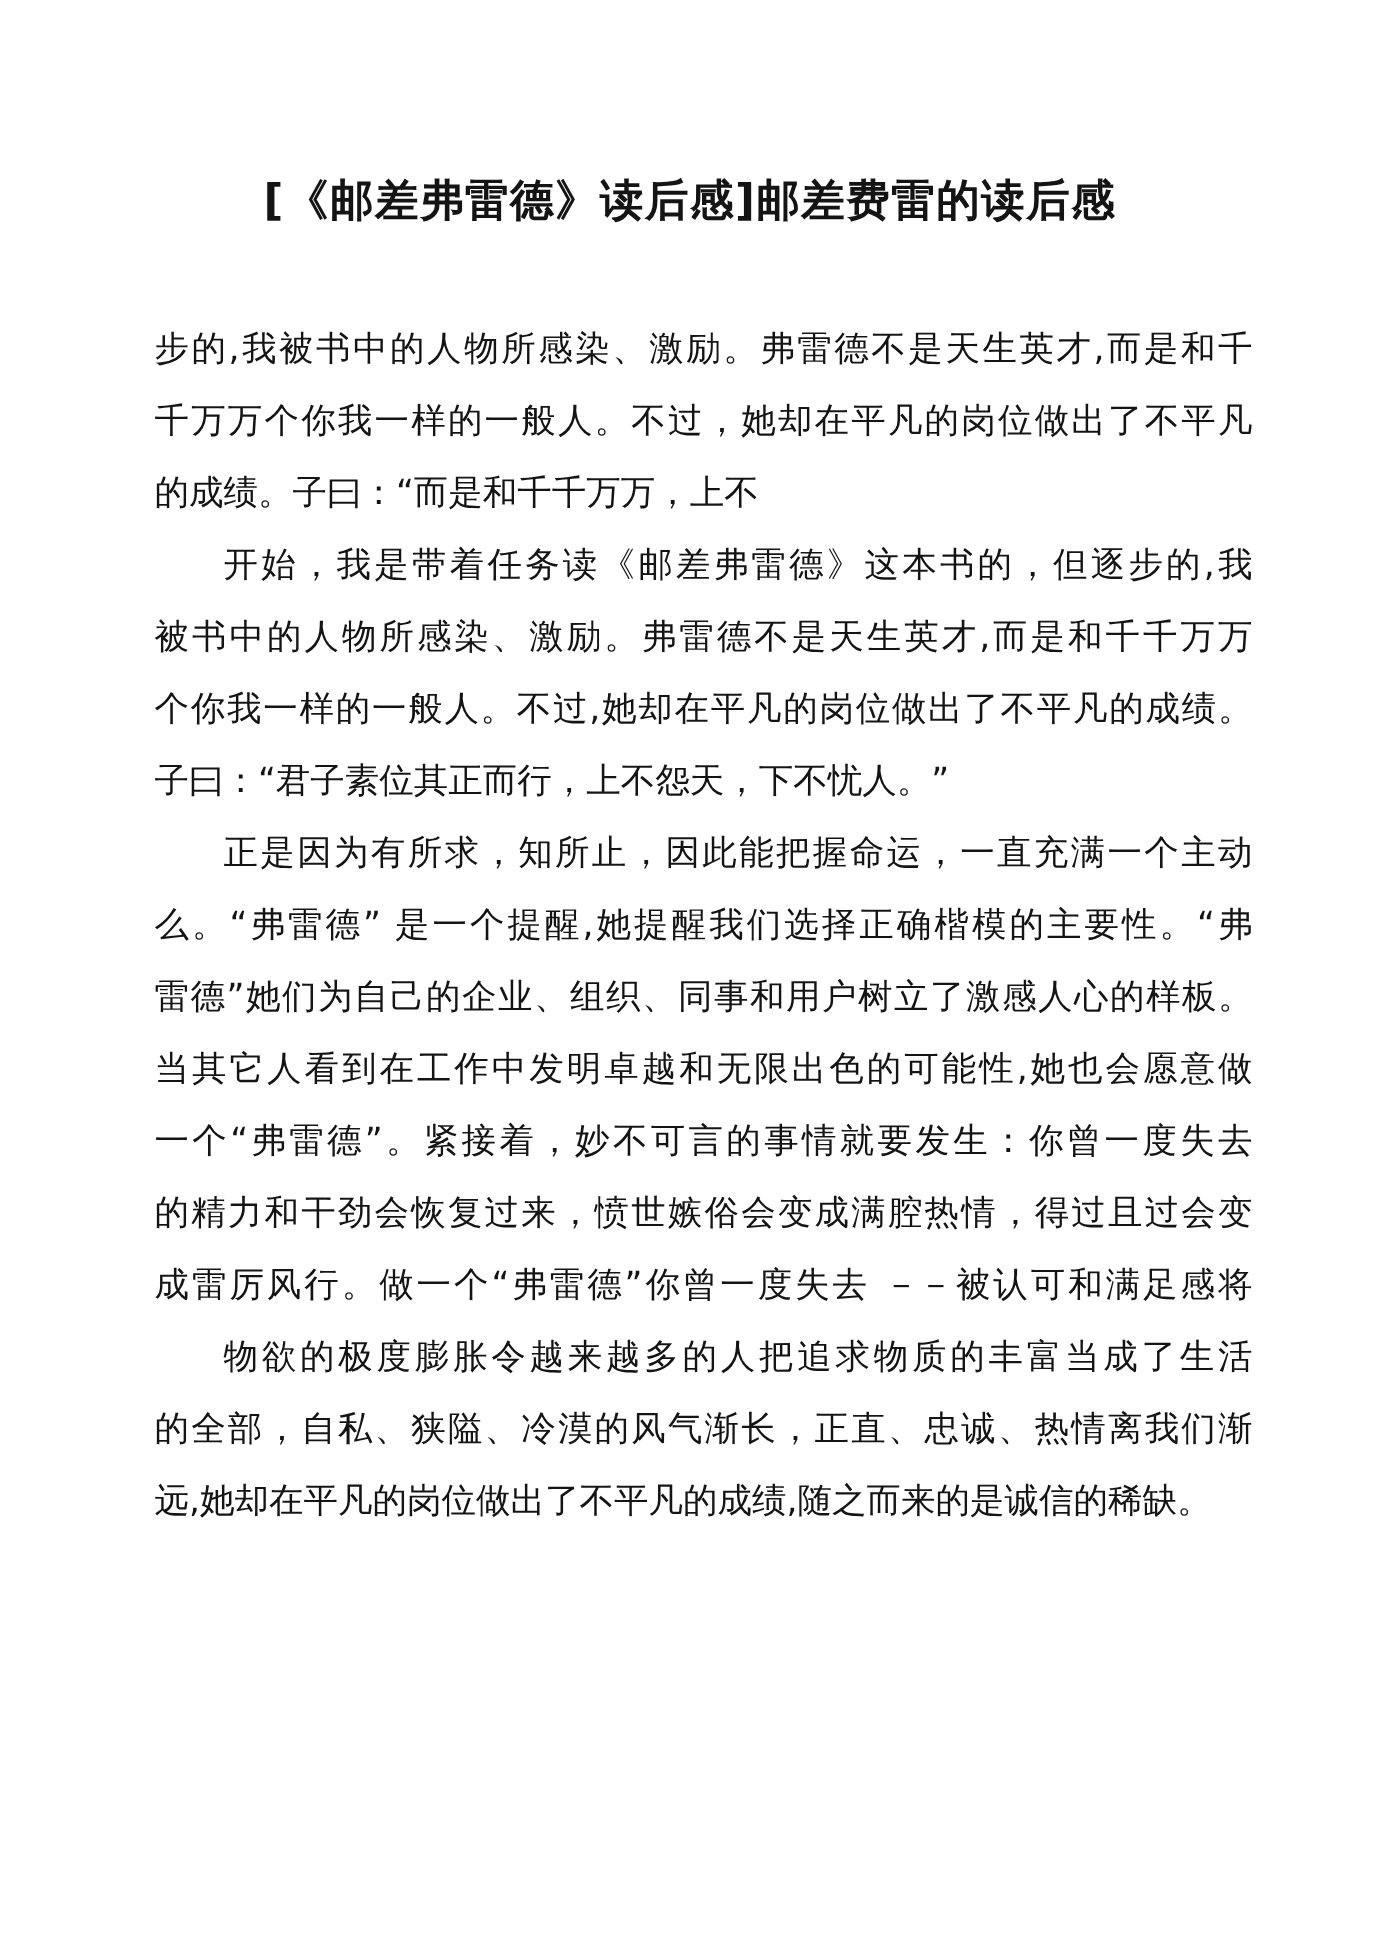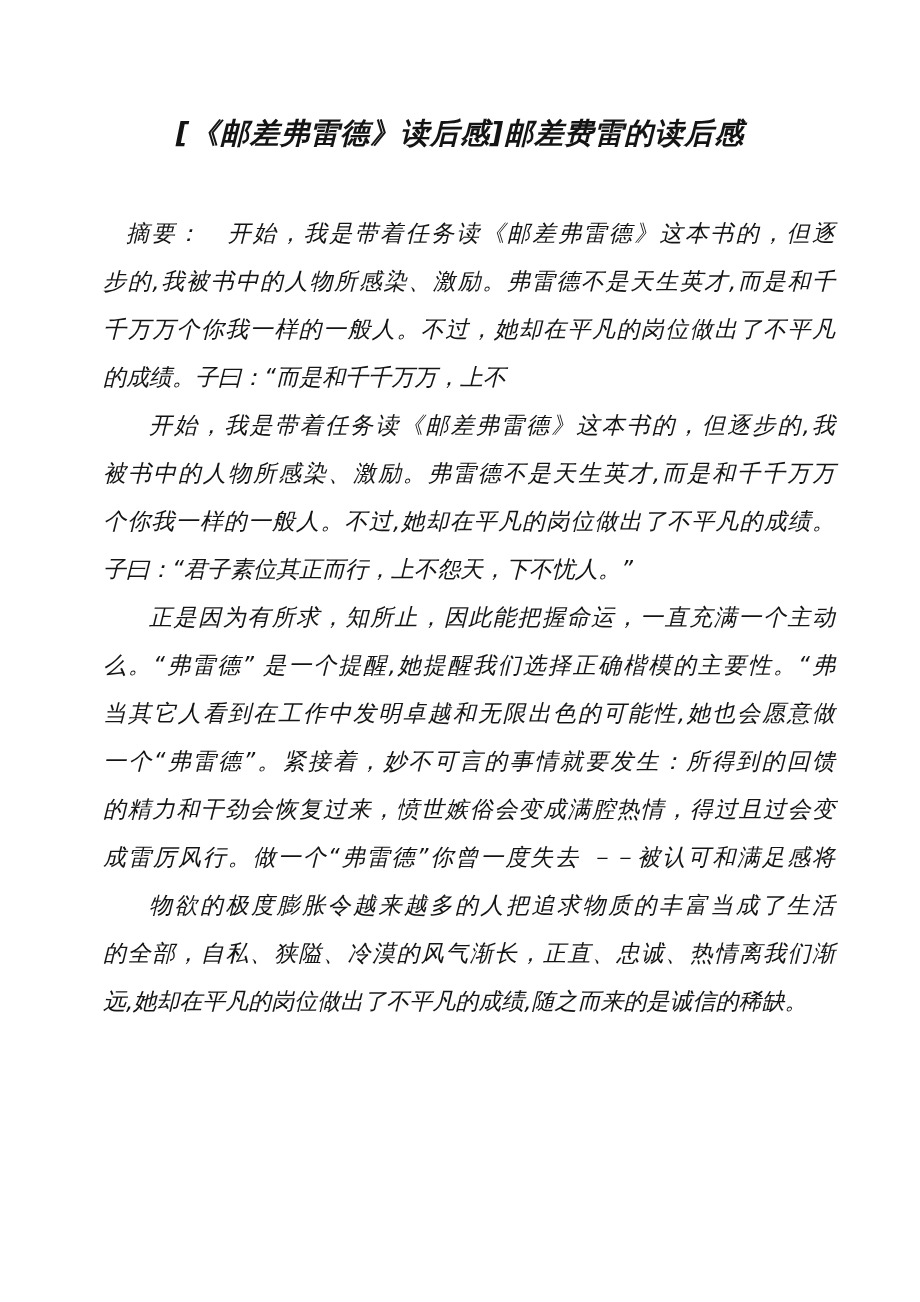--- a/index.html
+++ b/index.html
@@ -12,21 +12,20 @@
     background: #ffffff;
     font-family: "DejaVu Sans", sans-serif;
     color: #141414;
     overflow: hidden;
   }
   .page {
     width: 920px;
     height: 1302px;
     background: #ffffff;
     box-sizing: border-box;
-    font-style: italic;
   }
   .doc-title {
     padding-top: 115px;
     text-align: center;
     font-size: 29px;
     line-height: 36px;
     font-weight: bold;
     letter-spacing: 1px;
     white-space: nowrap;
   }
@@ -57,38 +56,38 @@
 </head>
 <body>
 
 <div class="page">
 
   <div class="doc-title">[《邮差弗雷德》读后感]邮差费雷的读后感</div>
 
   <div class="content">
 
     <div class="para">
-      <div class="line indent-1">摘要：　开始，我是带着任务读《邮差弗雷德》这本书的，但逐</div>
       <div class="line">步的,我被书中的人物所感染、激励。弗雷德不是天生英才,而是和千</div>
       <div class="line">千万万个你我一样的一般人。不过，她却在平凡的岗位做出了不平凡</div>
       <div class="line short">的成绩。子曰：“而是和千千万万，上不</div>
     </div>
 
     <div class="para">
       <div class="line indent-2">开始，我是带着任务读《邮差弗雷德》这本书的，但逐步的,我</div>
       <div class="line">被书中的人物所感染、激励。弗雷德不是天生英才,而是和千千万万</div>
       <div class="line">个你我一样的一般人。不过,她却在平凡的岗位做出了不平凡的成绩。</div>
       <div class="line short">子曰：“君子素位其正而行，上不怨天，下不忧人。”</div>
     </div>
 
     <div class="para">
       <div class="line indent-2">正是因为有所求，知所止，因此能把握命运，一直充满一个主动</div>
       <div class="line">么。“弗雷德” 是一个提醒,她提醒我们选择正确楷模的主要性。“弗</div>
+      <div class="line">雷德”她们为自己的企业、组织、同事和用户树立了激感人心的样板。</div>
       <div class="line">当其它人看到在工作中发明卓越和无限出色的可能性,她也会愿意做</div>
-      <div class="line">一个“弗雷德”。紧接着，妙不可言的事情就要发生：所得到的回馈</div>
+      <div class="line">一个“弗雷德”。紧接着，妙不可言的事情就要发生：你曾一度失去</div>
       <div class="line">的精力和干劲会恢复过来，愤世嫉俗会变成满腔热情，得过且过会变</div>
       <div class="line">成雷厉风行。做一个“弗雷德”你曾一度失去 －－被认可和满足感将</div>
     </div>
 
     <div class="para">
       <div class="line indent-2">物欲的极度膨胀令越来越多的人把追求物质的丰富当成了生活</div>
       <div class="line">的全部，自私、狭隘、冷漠的风气渐长，正直、忠诚、热情离我们渐</div>
       <div class="line short">远,她却在平凡的岗位做出了不平凡的成绩,随之而来的是诚信的稀缺。</div>
     </div>
 

